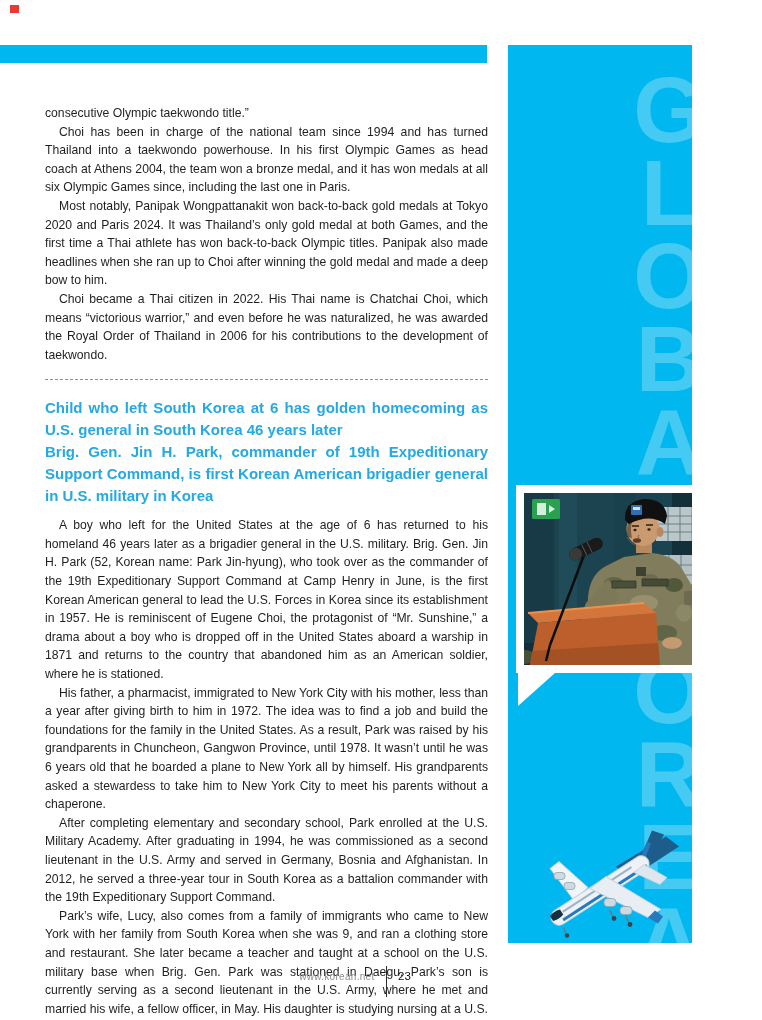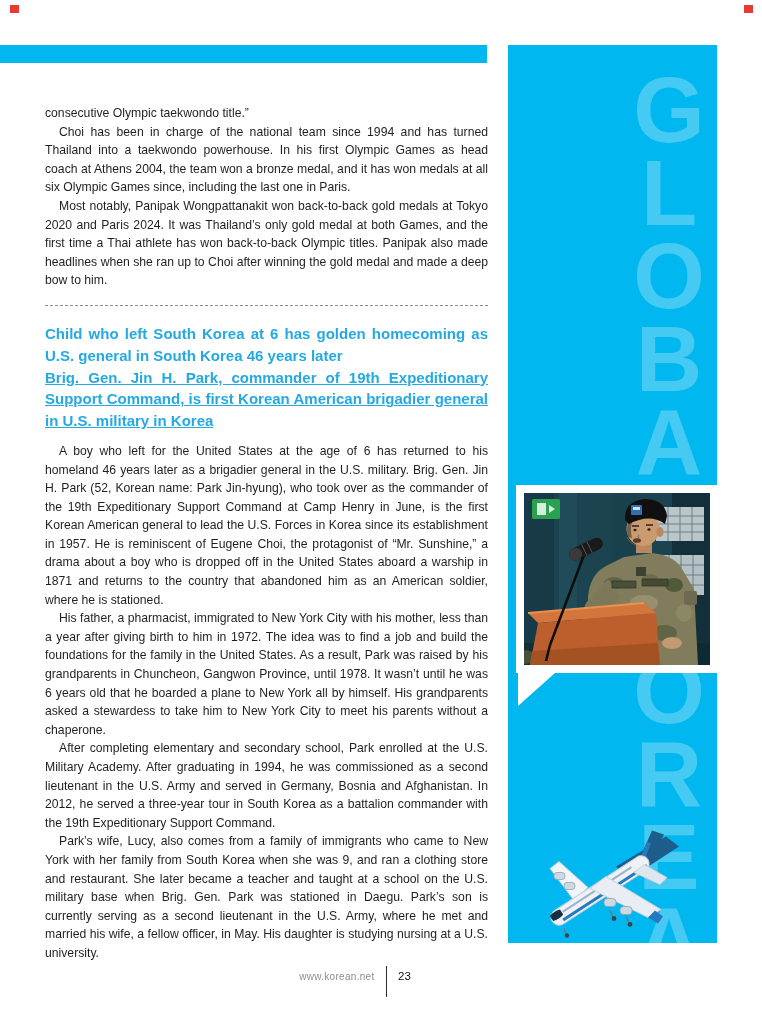--- a/index.html
+++ b/index.html
@@ -1,17 +1,17 @@
 <!DOCTYPE html>
 <html><head>
 <meta charset="utf-8">
 <style>
   html,body{margin:0;padding:0;}
   body{background:#ffffff;font-family:"Liberation Sans","DejaVu Sans",sans-serif;}
-  .page{position:relative;width:762px;height:1020px;background:#fff;overflow:hidden;}
+  .page{position:relative;width:692px;height:1020px;background:#fff;overflow:hidden;}
 
   
   .crop-mark{position:absolute;width:9px;height:8px;background:#e83a33;}
   .crop-mark.left{left:10px;top:5px;}
   .crop-mark.right{left:744px;top:5px;}
 
   
   .top-bar{position:absolute;left:0;top:45px;width:487px;height:18px;background:#00b8ef;}
   .sidebar{position:absolute;left:508px;top:45px;width:209px;height:898px;background:#00b8ef;overflow:hidden;}
   .watermark{position:absolute;top:14px;right:2px;writing-mode:vertical-rl;text-orientation:upright;
@@ -27,21 +27,21 @@
   
   .plane{position:absolute;left:30px;top:778px;width:150px;height:118px;}
   .plane svg{display:block;width:100%;height:100%;}
 
   
   .column{position:absolute;left:45px;top:104px;width:443px;}
   .body-text{margin:0;font-size:12.2px;line-height:18.6px;color:#1f1f1f;text-align:justify;text-indent:14px;}
   .body-text.no-indent{text-indent:0;}
   .divider{height:0;border-top:1.6px dashed #8f8f8f;margin:15px 0 17px;}
   .headline{margin:0;font-size:15px;line-height:21.8px;font-weight:700;color:#24a9e2;text-align:justify;}
-  .headline.sub{margin-bottom:10px;text-decoration:underline;}
+  .headline.sub{margin-bottom:10px;}
 
   
   .footer{position:absolute;left:0;top:966px;width:762px;display:flex;justify-content:center;align-items:flex-start;gap:11px;transform:translateX(-26px);}
   .footer-site{color:#8e8e8e;font-size:10px;letter-spacing:.3px;margin-top:5px;text-align:center;}
   .footer-line{width:1.5px;height:31px;background:#2b2b2b;}
   .footer-num{color:#111;font-size:11.5px;font-weight:400;margin-top:4px;}
 </style>
 </head>
 <body>
 
@@ -49,20 +49,21 @@
 
   <div class="crop-mark left"></div>
   <div class="crop-mark right"></div>
 
   <div class="top-bar"></div>
 
   <div class="column">
     <p class="body-text no-indent">consecutive Olympic taekwondo title.”</p>
     <p class="body-text">Choi has been in charge of the national team since 1994 and has turned Thailand into a taekwondo powerhouse. In his first Olympic Games as head coach at Athens 2004, the team won a bronze medal, and it has won medals at all six Olympic Games since, including the last one in Paris.</p>
     <p class="body-text">Most notably, Panipak Wongpattanakit won back-to-back gold medals at Tokyo 2020 and Paris 2024. It was Thailand’s only gold medal at both Games, and the first time a Thai athlete has won back-to-back Olympic titles. Panipak also made headlines when she ran up to Choi after winning the gold medal and made a deep bow to him.</p>
+    <p class="body-text">Choi became a Thai citizen in 2022. His Thai name is Chatchai Choi, which means “victorious warrior,” and even before he was naturalized, he was awarded the Royal Order of Thailand in 2006 for his contributions to the development of taekwondo.</p>
 
     <div class="divider"></div>
 
     <h1 class="headline">Child who left South Korea at 6 has golden homecoming as U.S. general in South Korea 46 years later</h1>
     <h2 class="headline sub">Brig. Gen. Jin H. Park, commander of 19th  Expeditionary Support Command, is first Korean American brigadier general in U.S. military in Korea</h2>
 
     <p class="body-text">A boy who left for the United States at the age of 6 has returned to his homeland 46 years later as a brigadier general in the U.S. military. Brig. Gen. Jin H. Park (52, Korean name: Park Jin-hyung), who took over as the commander of the 19th Expeditionary Support Command at Camp Henry in June, is the first Korean American general to lead the U.S. Forces in Korea since its establishment in 1957. He is reminiscent of Eugene Choi, the protagonist of “Mr. Sunshine,” a drama about a boy who is dropped off in the United States aboard a warship in 1871 and returns to the country that abandoned him as an American soldier, where he is stationed.</p>
     <p class="body-text">His father, a pharmacist, immigrated to New York City with his mother, less than a year after giving birth to him in 1972. The idea was to find a job and build the foundations for the family in the United States. As a result, Park was raised by his grandparents in Chuncheon, Gangwon Province, until 1978. It wasn’t until he was 6 years old that he boarded a plane to New York all by himself. His grandparents asked a stewardess to take him to New York City to meet his parents without a chaperone.</p>
     <p class="body-text">After completing elementary and secondary school, Park enrolled at the U.S. Military Academy. After graduating in 1994, he was commissioned as a second lieutenant in the U.S. Army and served in Germany, Bosnia and Afghanistan. In 2012, he served a three-year tour in South Korea as a battalion commander with the 19th Expeditionary Support Command.</p>
     <p class="body-text">

